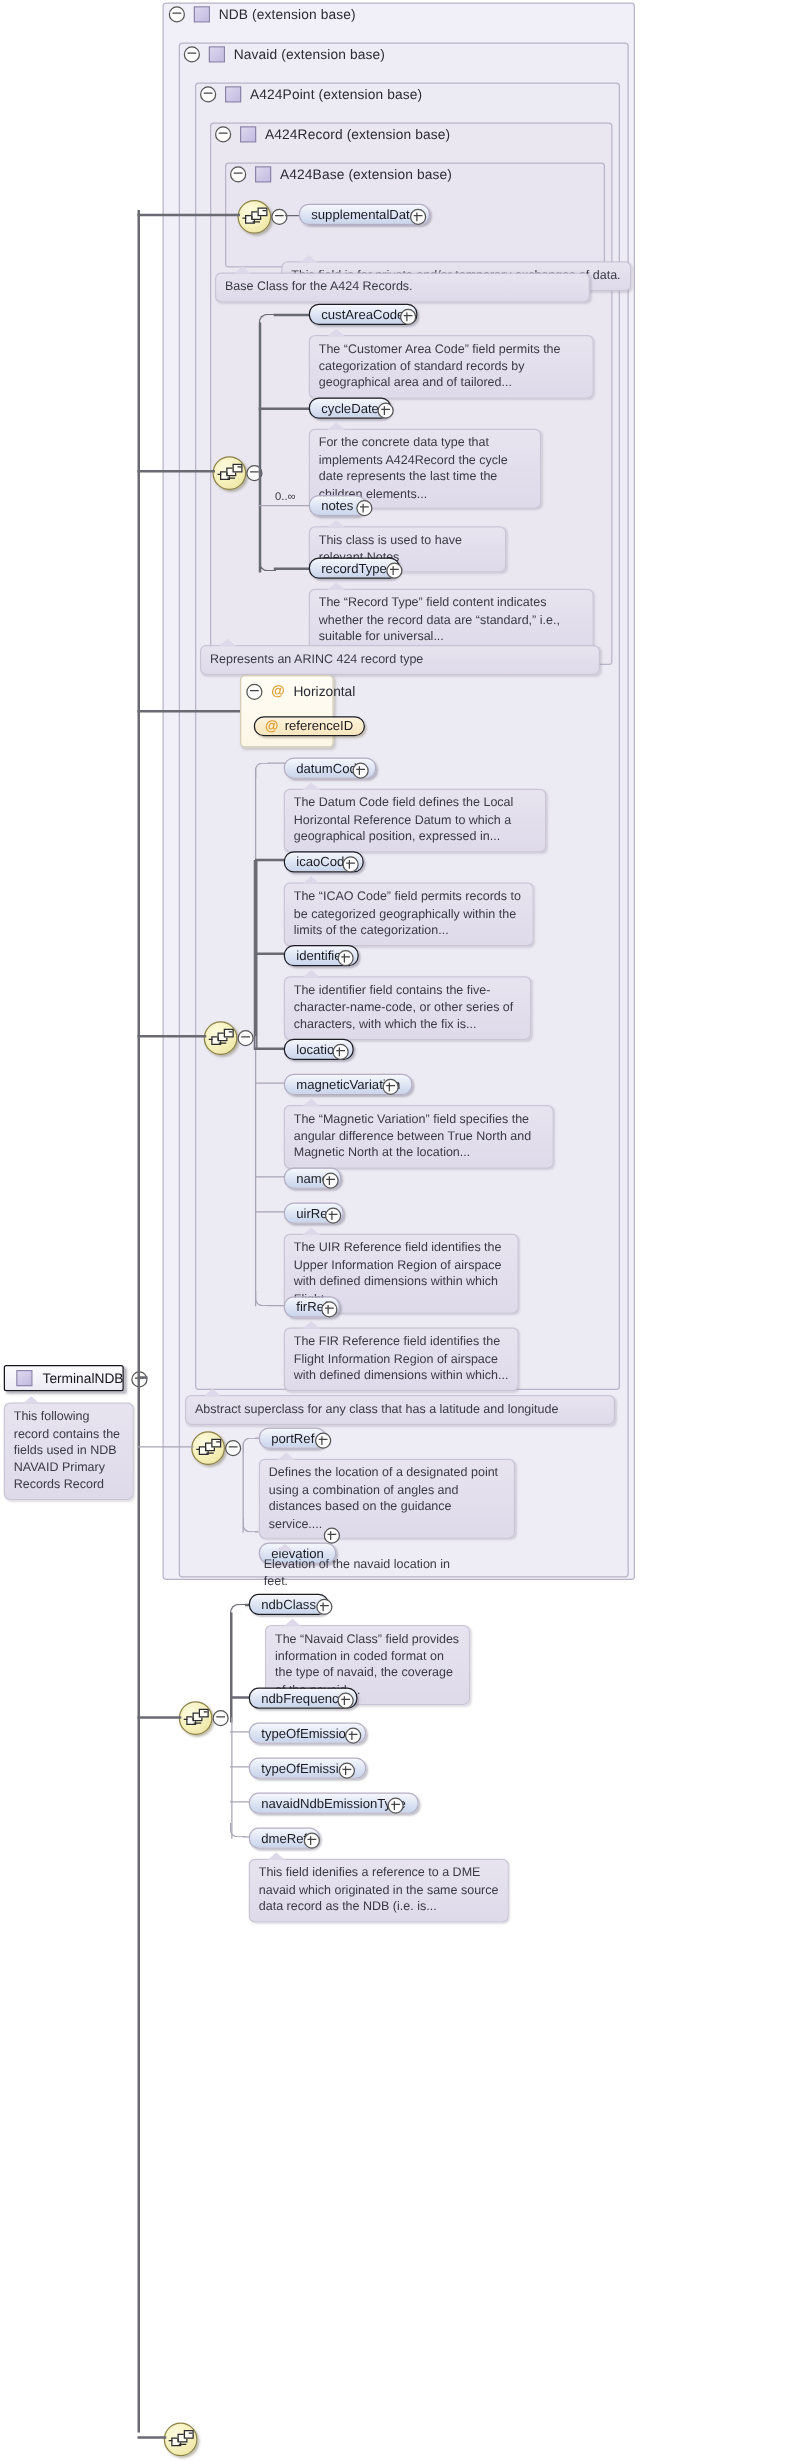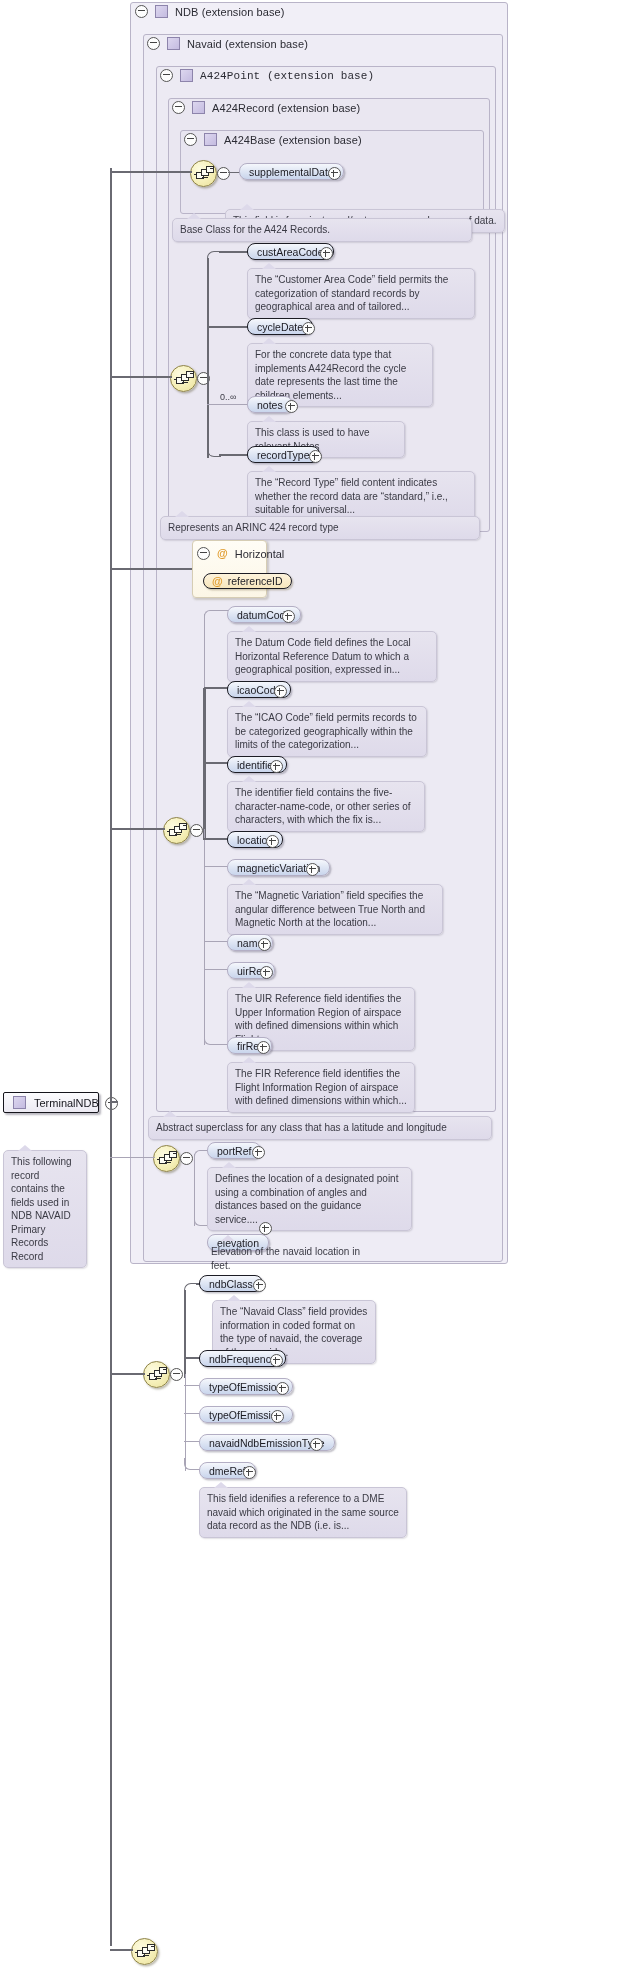--- a/index.html
+++ b/index.html
@@ -95,42 +95,42 @@
 <div class="panel-hd" style="left:135px;top:5px;">
   <span class="tg"></span>
   <span class="tsq"></span>
   <span class="lbl">NDB (extension base)</span>
 </div>
 <div class="panel-hd" style="left:147px;top:37px;">
   <span class="tg"></span>
   <span class="tsq"></span>
   <span class="lbl">Navaid (extension base)</span>
 </div>
-<div class="panel-hd" style="left:160px;top:69px;font-family:Liberation Mono, monospace;">
+<div class="panel-hd" style="left:160px;top:69px;">
   <span class="tg"></span>
   <span class="tsq"></span>
   <span class="lbl">A424Point (extension base)</span>
 </div>
 <div class="panel-hd" style="left:172px;top:101px;">
   <span class="tg"></span>
   <span class="tsq"></span>
   <span class="lbl">A424Record (extension base)</span>
 </div>
 <div class="panel-hd" style="left:184px;top:133px;">
   <span class="tg"></span>
   <span class="tsq"></span>
   <span class="lbl">A424Base (extension base)</span>
 </div>
 
 <div class="rootbox" style="left:3px;top:1092px;width:96px;height:21px;">
   <span class="tsq"></span>
   <span>TerminalNDB</span>
 </div>
 <div class="tg" style="position:absolute;left:105px;top:1097px;"></div>
-<div class="anno" style="left:3px;top:1122px;width:84px;margin-top:28px;">
+<div class="anno" style="left:3px;top:1122px;width:104px;">
   <span>This following record contains the fields used in NDB NAVAID Primary Records Record</span>
 </div>
 
 <div class="ln" style="left:116px;top:1102px;width:2px;height:1px;"></div>
 <div class="ln" style="left:110px;top:168px;width:2.2px;height:1778px;"></div>
 <div class="ln" style="left:110px;top:1101px;width:8px;height:2.2px;"></div>
 
 <div class="seq" style="left:190px;top:160px;">
   <i class="b1"></i>
     <i class="b2"></i>

